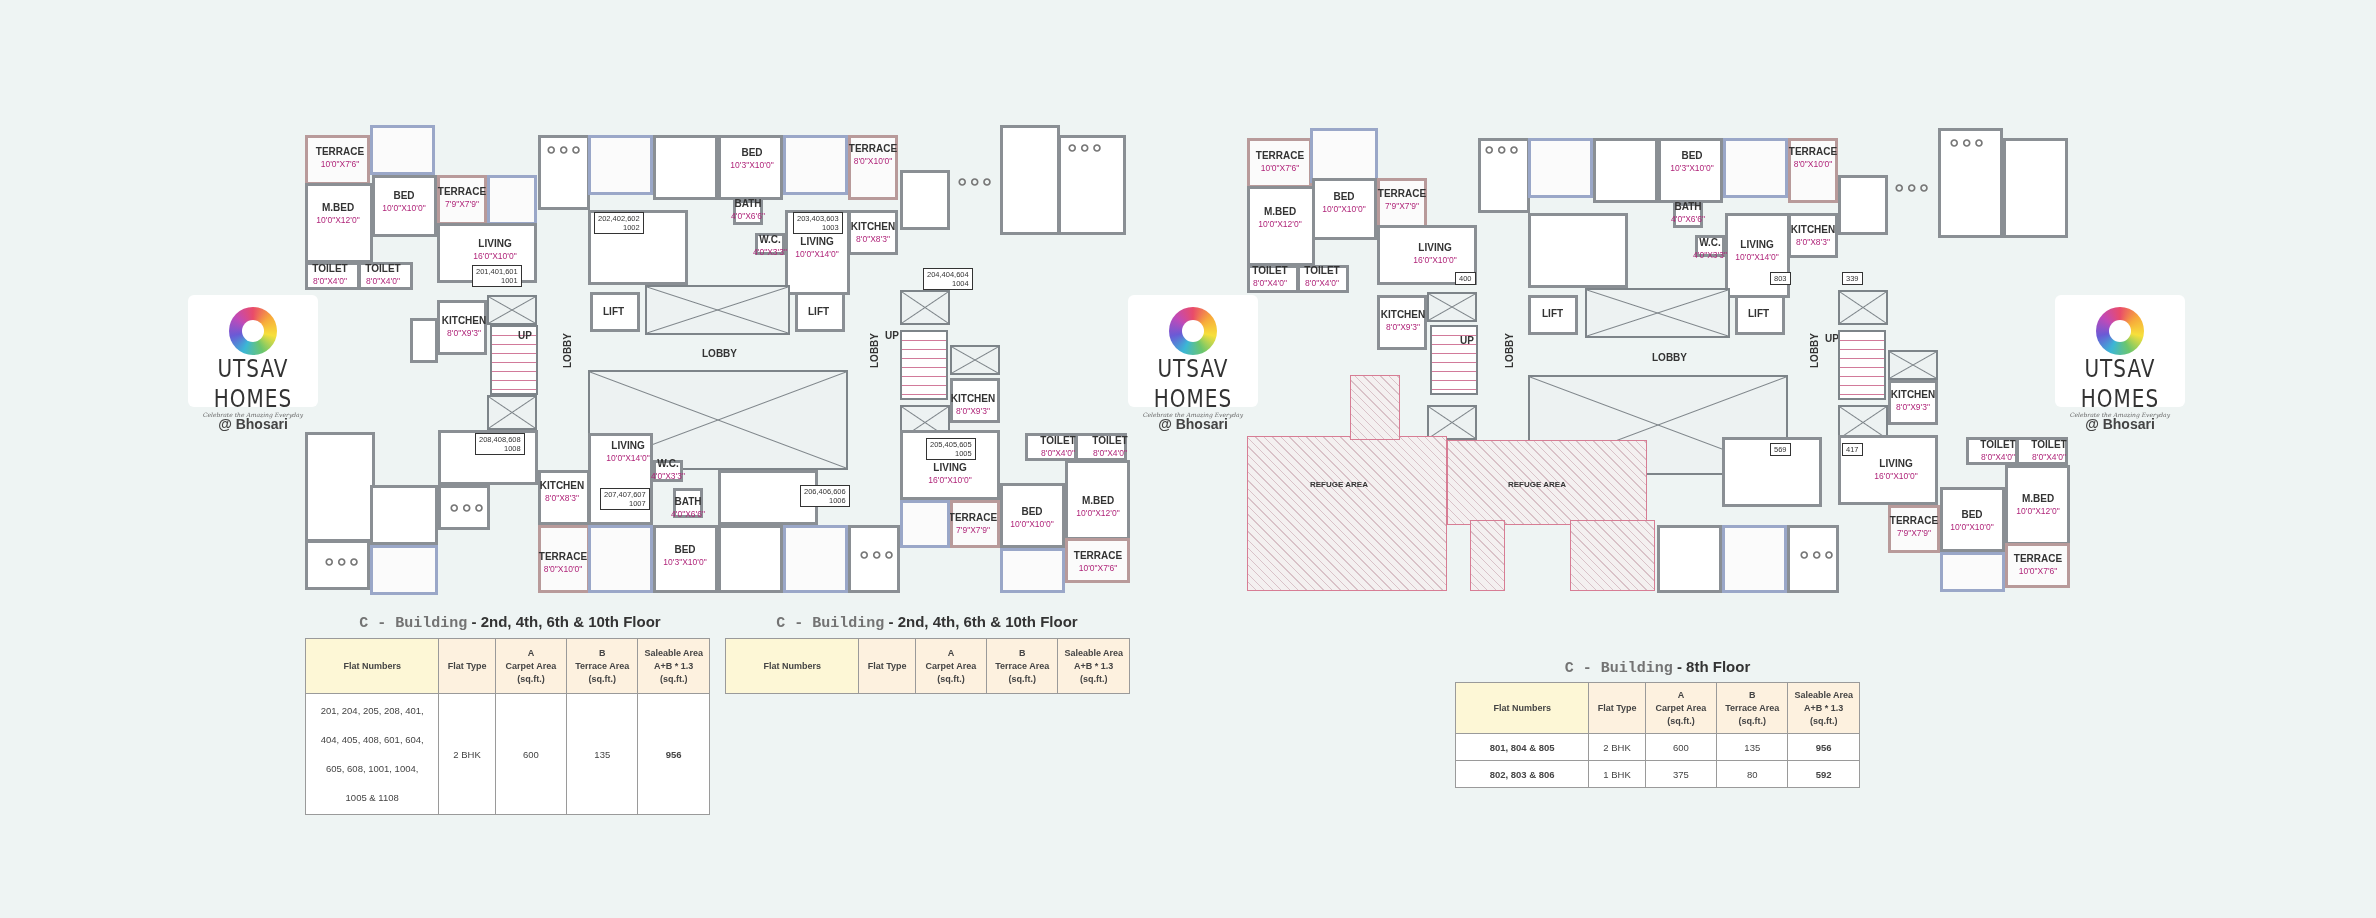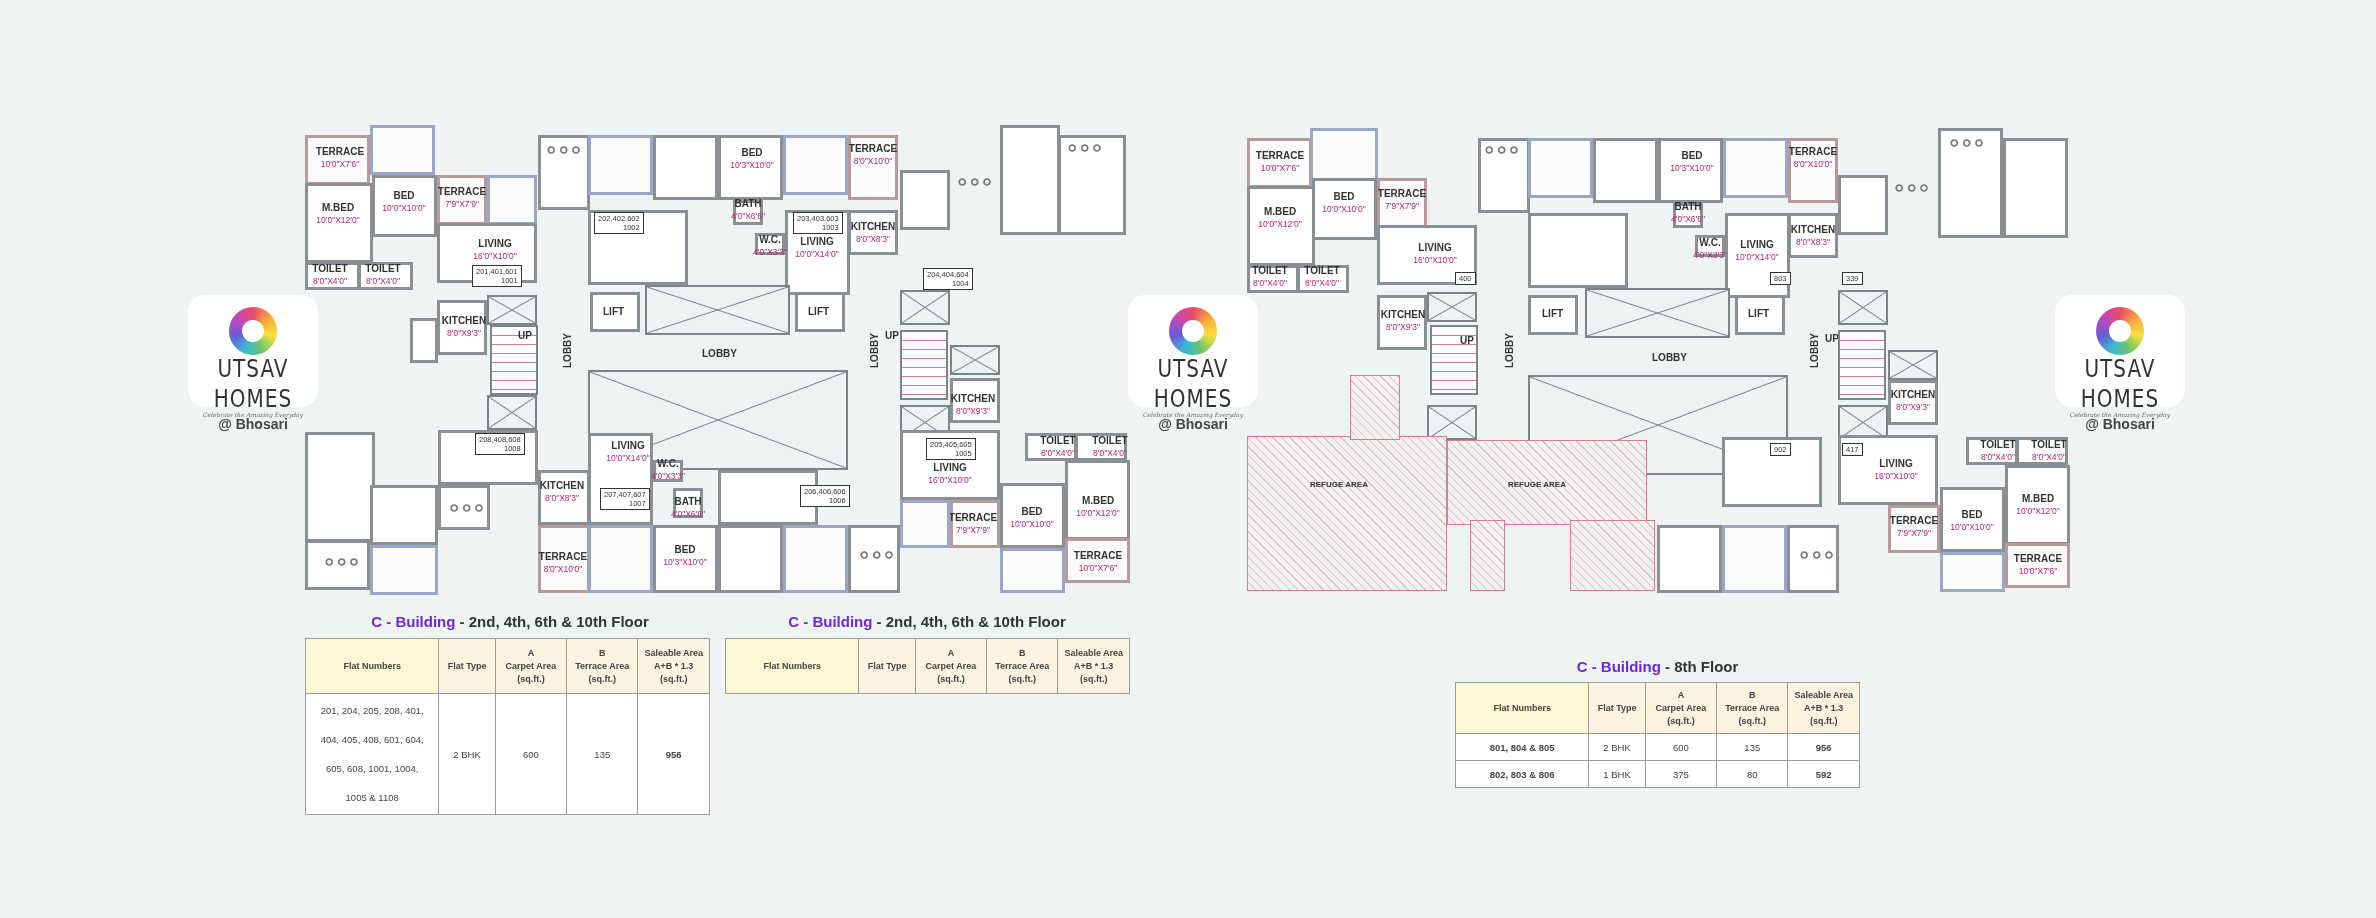--- a/index.html
+++ b/index.html
@@ -13,29 +13,29 @@
   .xbox{position:absolute;border:2px solid #7d8489;background:
      linear-gradient(to top right, transparent calc(50% - 1px), #7d8489 50%, transparent calc(50% + 1px)),
      linear-gradient(to bottom right, transparent calc(50% - 1px), #7d8489 50%, transparent calc(50% + 1px)) #edf2f2;box-sizing:border-box;}
   .stair{position:absolute;border:2px solid #7d8489;background:repeating-linear-gradient(to bottom,#fff 0 8px,#d27a9a 8px 9px);box-sizing:border-box;}
   .label{position:absolute;font-size:10px;font-weight:bold;color:#333;}
   .vlabel{position:absolute;font-size:10px;font-weight:bold;color:#333;transform:rotate(-90deg);transform-origin:center;}
   .flatno{position:absolute;border:1.5px solid #333;background:#fff;font-size:7.5px;line-height:9px;text-align:right;padding:1px 3px;white-space:nowrap;}
   .refuge{position:absolute;background:repeating-linear-gradient(45deg,#f4f0f0 0 5px,#d9c2c8 5px 6px);border:1px solid #d77d94;box-sizing:border-box;}
   .circ{position:absolute;font-size:22px;color:#777;line-height:22px;letter-spacing:-6px;}
 
-  .logo{position:absolute;background:#fff;border-radius:17px;text-align:center;box-sizing:border-box;}
+  .logo{position:absolute;background:#fff;border-radius:6px;text-align:center;box-sizing:border-box;}
   .logo-swirl{width:48px;height:48px;margin:12px auto 4px;border-radius:50%;background:conic-gradient(#e94b6a,#f7a93b,#f7e03b,#6cc66c,#3bb6d6,#6a5ad6,#c04ab8,#e94b6a);position:relative;}
   .logo-swirl:after{content:"";position:absolute;left:13px;top:13px;width:22px;height:22px;background:#fff;border-radius:50%;}
   .logo-name{font-family:"DejaVu Sans",sans-serif;font-size:20px;letter-spacing:1px;color:#333;font-weight:normal;transform:scaleY(1.25);}
   .logo-tag{font-family:"DejaVu Serif",serif;font-style:italic;font-size:6px;color:#666;margin-top:4px;}
   .loc{position:absolute;font-size:14px;font-weight:bold;color:#444;text-align:center;}
 
   .tbl-title{position:absolute;font-size:15px;font-weight:bold;color:#333;text-align:center;}
-  .tbl-title .red{color:#6d28d9;}
+  .tbl-title .red{color:#737373;font-family:Liberation Mono, monospace;}
   table.area{position:absolute;border-collapse:collapse;font-size:9.5px;color:#444;background:#fff;}
   table.area th,table.area td{border:1.5px solid #9a9a9a;text-align:center;padding:2px 3px;}
   table.area th{background:#fdf1df;font-weight:bold;font-size:9px;line-height:13px;}
   table.area th.first{background:#fdf7d6;}
   table.area td.bold{font-weight:bold;}
   table.area td.fn{line-height:29px;font-size:9.5px;}
 </style>
 </head>
 <body>
 
@@ -283,21 +283,21 @@
   <div class="room" style="left:2038px;top:505px;"><span>M.BED</span><span class="dim">10'0"X12'0"</span></div>
   <div class="wall" style="left:1940px;top:487px;width:65px;height:65px;"></div>
   <div class="room" style="left:1972px;top:521px;"><span>BED</span><span class="dim">10'0"X10'0"</span></div>
   <div class="terr" style="left:1888px;top:505px;width:52px;height:48px;"></div>
   <div class="room" style="left:1914px;top:527px;"><span>TERRACE</span><span class="dim">7'9"X7'9"</span></div>
   <div class="terr" style="left:2005px;top:543px;width:65px;height:45px;"></div>
   <div class="room" style="left:2038px;top:565px;"><span>TERRACE</span><span class="dim">10'0"X7'6"</span></div>
   <div class="terr blue" style="left:1940px;top:552px;width:65px;height:40px;"></div>
 
   <div class="wall" style="left:1722px;top:437px;width:100px;height:70px;"></div>
-  <div class="flatno" style="left:1770px;top:443px;">902</div>
+  <div class="flatno" style="left:1770px;top:443px;">569</div>
   <div class="wall" style="left:1657px;top:525px;width:65px;height:68px;"></div>
   <div class="terr blue" style="left:1722px;top:525px;width:65px;height:68px;"></div>
   <div class="wall" style="left:1787px;top:525px;width:52px;height:68px;"></div>
   <div class="circ" style="left:1795px;top:545px;">⚬⚬⚬</div>
 </div>
 
 <div class="tbl-title" style="left:305px;top:613px;width:410px;">
   <span class="red">C - Building</span><span> - 2nd, 4th, 6th &amp; 10th Floor</span>
 </div>
 <table class="area" style="left:305px;top:638px;width:405px;">

